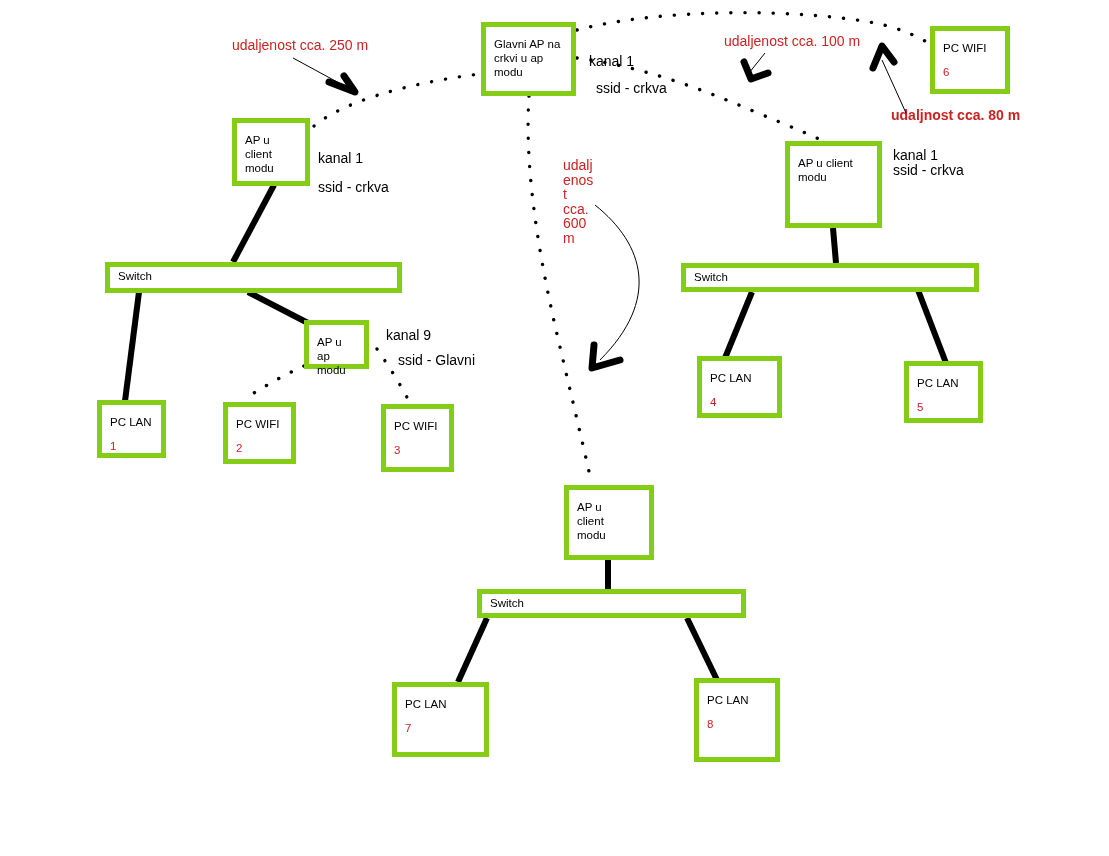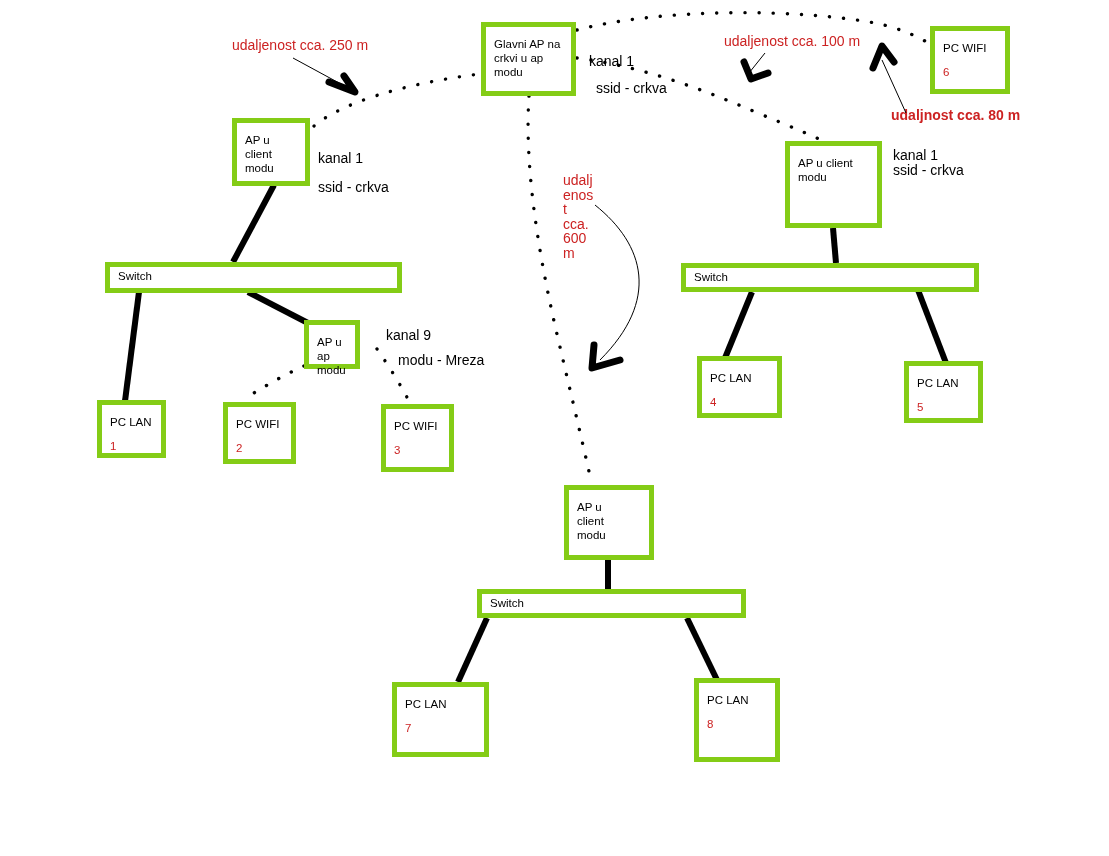--- a/index.html
+++ b/index.html
@@ -135,21 +135,21 @@
   </div>
 
   <div class="node" style="left:232px; top:118px; width:78px; height:68px;">
     <span>AP u client modu</span>
   </div>
 
   <div class="node switchbox" style="left:105px; top:262px; width:297px; height:31px;">
     <span>Switch</span>
   </div>
 
-  <div class="node" style="left:304px; top:320px; width:56px; height:49px;">
+  <div class="node" style="left:304px; top:320px; width:65px; height:49px;">
     <span>AP u ap modu</span>
   </div>
 
   <div class="node" style="left:97px; top:400px; width:69px; height:58px;">
     <span>PC LAN</span>
     <span class="num">1</span>
   </div>
 
   <div class="node" style="left:223px; top:402px; width:73px; height:62px;">
     <span>PC WIFI</span>
@@ -201,35 +201,35 @@
     <span>PC LAN</span>
     <span class="num">8</span>
   </div>
 
   <div class="label red" style="left:232px; top:38px;">udaljenost cca. 250 m</div>
 
   <div class="label red" style="left:724px; top:34px;">udaljenost cca. 100 m</div>
 
   <div class="label red" style="left:891px; top:108px;font-weight:bold;">udaljnost cca. 80 m</div>
 
-  <div class="label red" style="left:563px; top:158px; line-height:14.5px;margin-top:15px;">udalj
+  <div class="label red" style="left:563px; top:158px; line-height:14.5px;">udalj
 enos
 t
 cca.
 600
 m</div>
 
   <div class="label" style="left:318px; top:151px;">kanal 1</div>
 
   <div class="label" style="left:318px; top:180px;">ssid - crkva</div>
 
   <div class="label" style="left:589px; top:54px;">kanal 1</div>
 
   <div class="label" style="left:596px; top:81px;">ssid - crkva</div>
 
   <div class="label" style="left:893px; top:148px;">kanal 1
 ssid - crkva</div>
 
   <div class="label" style="left:386px; top:328px;">kanal 9</div>
 
-  <div class="label" style="left:398px; top:353px;">modu - Mreza</div>
+  <div class="label" style="left:398px; top:353px;">ssid - Glavni</div>
 
 </div>
 
 </body></html>

